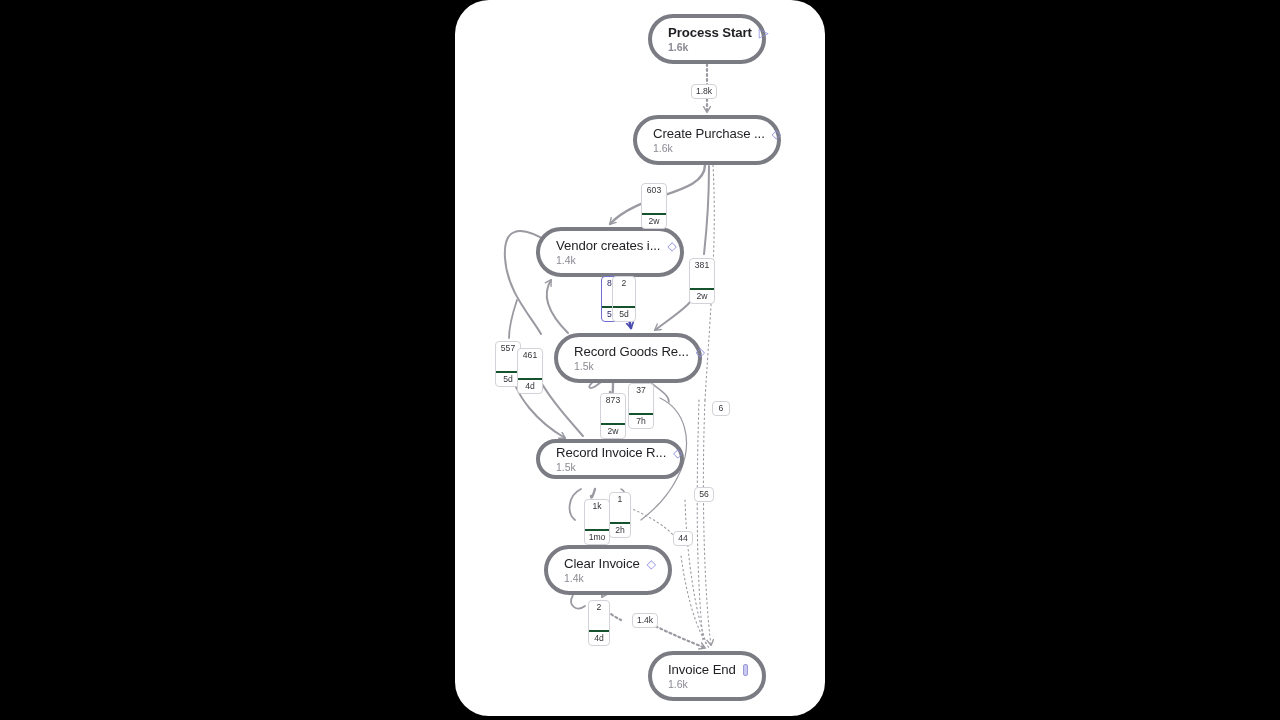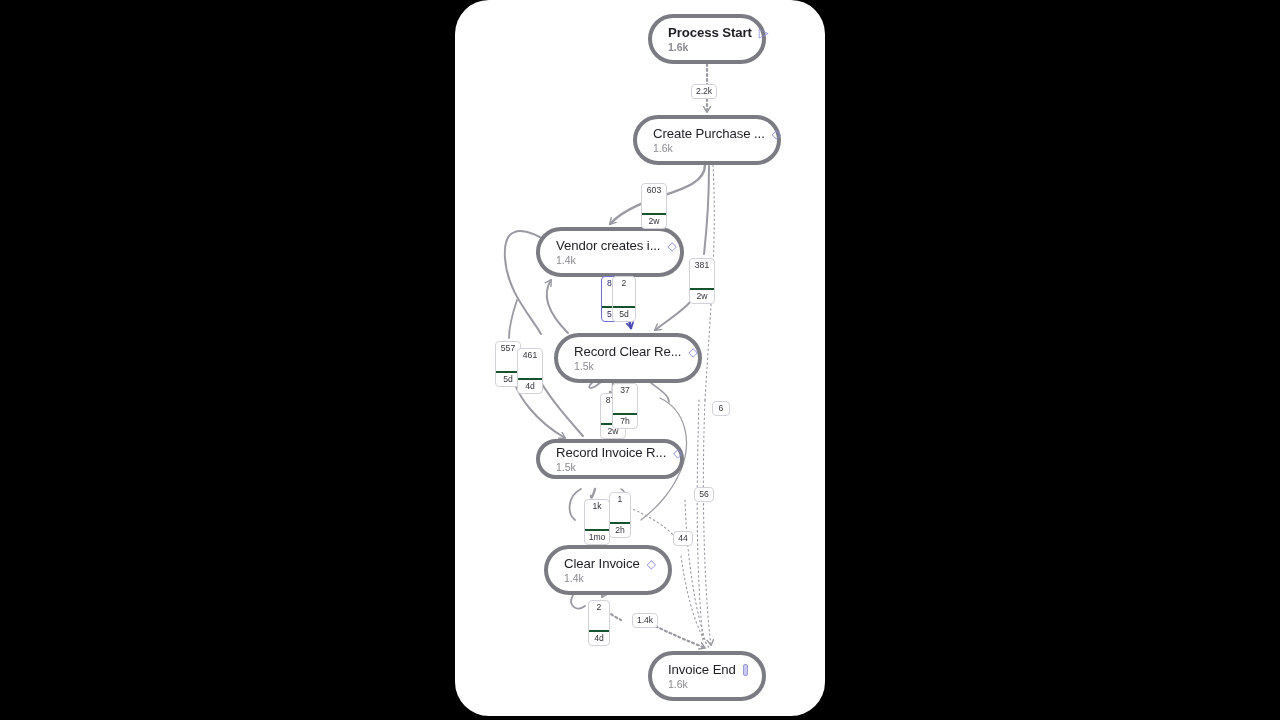--- a/index.html
+++ b/index.html
@@ -114,21 +114,21 @@
     <div class="node" style="left:81px;top:227px;width:148px;height:50px;">
       <div class="row1">
         <span class="ttl">Vendor creates i...</span>
         <span class="gl diam">◇</span>
       </div>
       <div class="cnt">1.4k</div>
     </div>
 
     <div class="node" style="left:99px;top:333px;width:148px;height:50px;">
       <div class="row1">
-        <span class="ttl">Record Clear Re...</span>
+        <span class="ttl">Record Goods Re...</span>
         <span class="gl diam">◇</span>
       </div>
       <div class="cnt">1.5k</div>
     </div>
 
     <div class="node" style="left:81px;top:439px;width:148px;height:40px;">
       <div class="row1">
         <span class="ttl">Record Invoice R...</span>
         <span class="gl diam">◇</span>
       </div>
@@ -145,21 +145,21 @@
 
     <div class="node" style="left:193px;top:651px;width:118px;height:50px;">
       <div class="row1">
         <span class="ttl">Invoice End</span>
         <span class="gl sq"></span>
       </div>
       <div class="cnt">1.6k</div>
     </div>
 
     <div class="edgelabel" style="left:236px;top:84px;">
-      <span>2.2k</span>
+      <span>1.8k</span>
     </div>
 
     <div class="edgelabel" style="left:186px;top:183px;">
       <span>603</span>
       <span class="b">2w</span>
     </div>
 
     <div class="edgelabel" style="left:234px;top:258px;">
       <span>381</span>
       <span class="b">2w</span>
@@ -183,21 +183,21 @@
     <div class="edgelabel" style="left:62px;top:348px;">
       <span>461</span>
       <span class="b">4d</span>
     </div>
 
     <div class="edgelabel" style="left:145px;top:393px;">
       <span>873</span>
       <span class="b">2w</span>
     </div>
 
-    <div class="edgelabel" style="left:157px;top:383px;">
+    <div class="edgelabel" style="left:173px;top:383px;">
       <span>37</span>
       <span class="b">7h</span>
     </div>
 
     <div class="edgelabel" style="left:257px;top:401px;min-width:18px;">
       <span>6</span>
     </div>
 
     <div class="edgelabel" style="left:129px;top:499px;">
       <span>1k</span>

